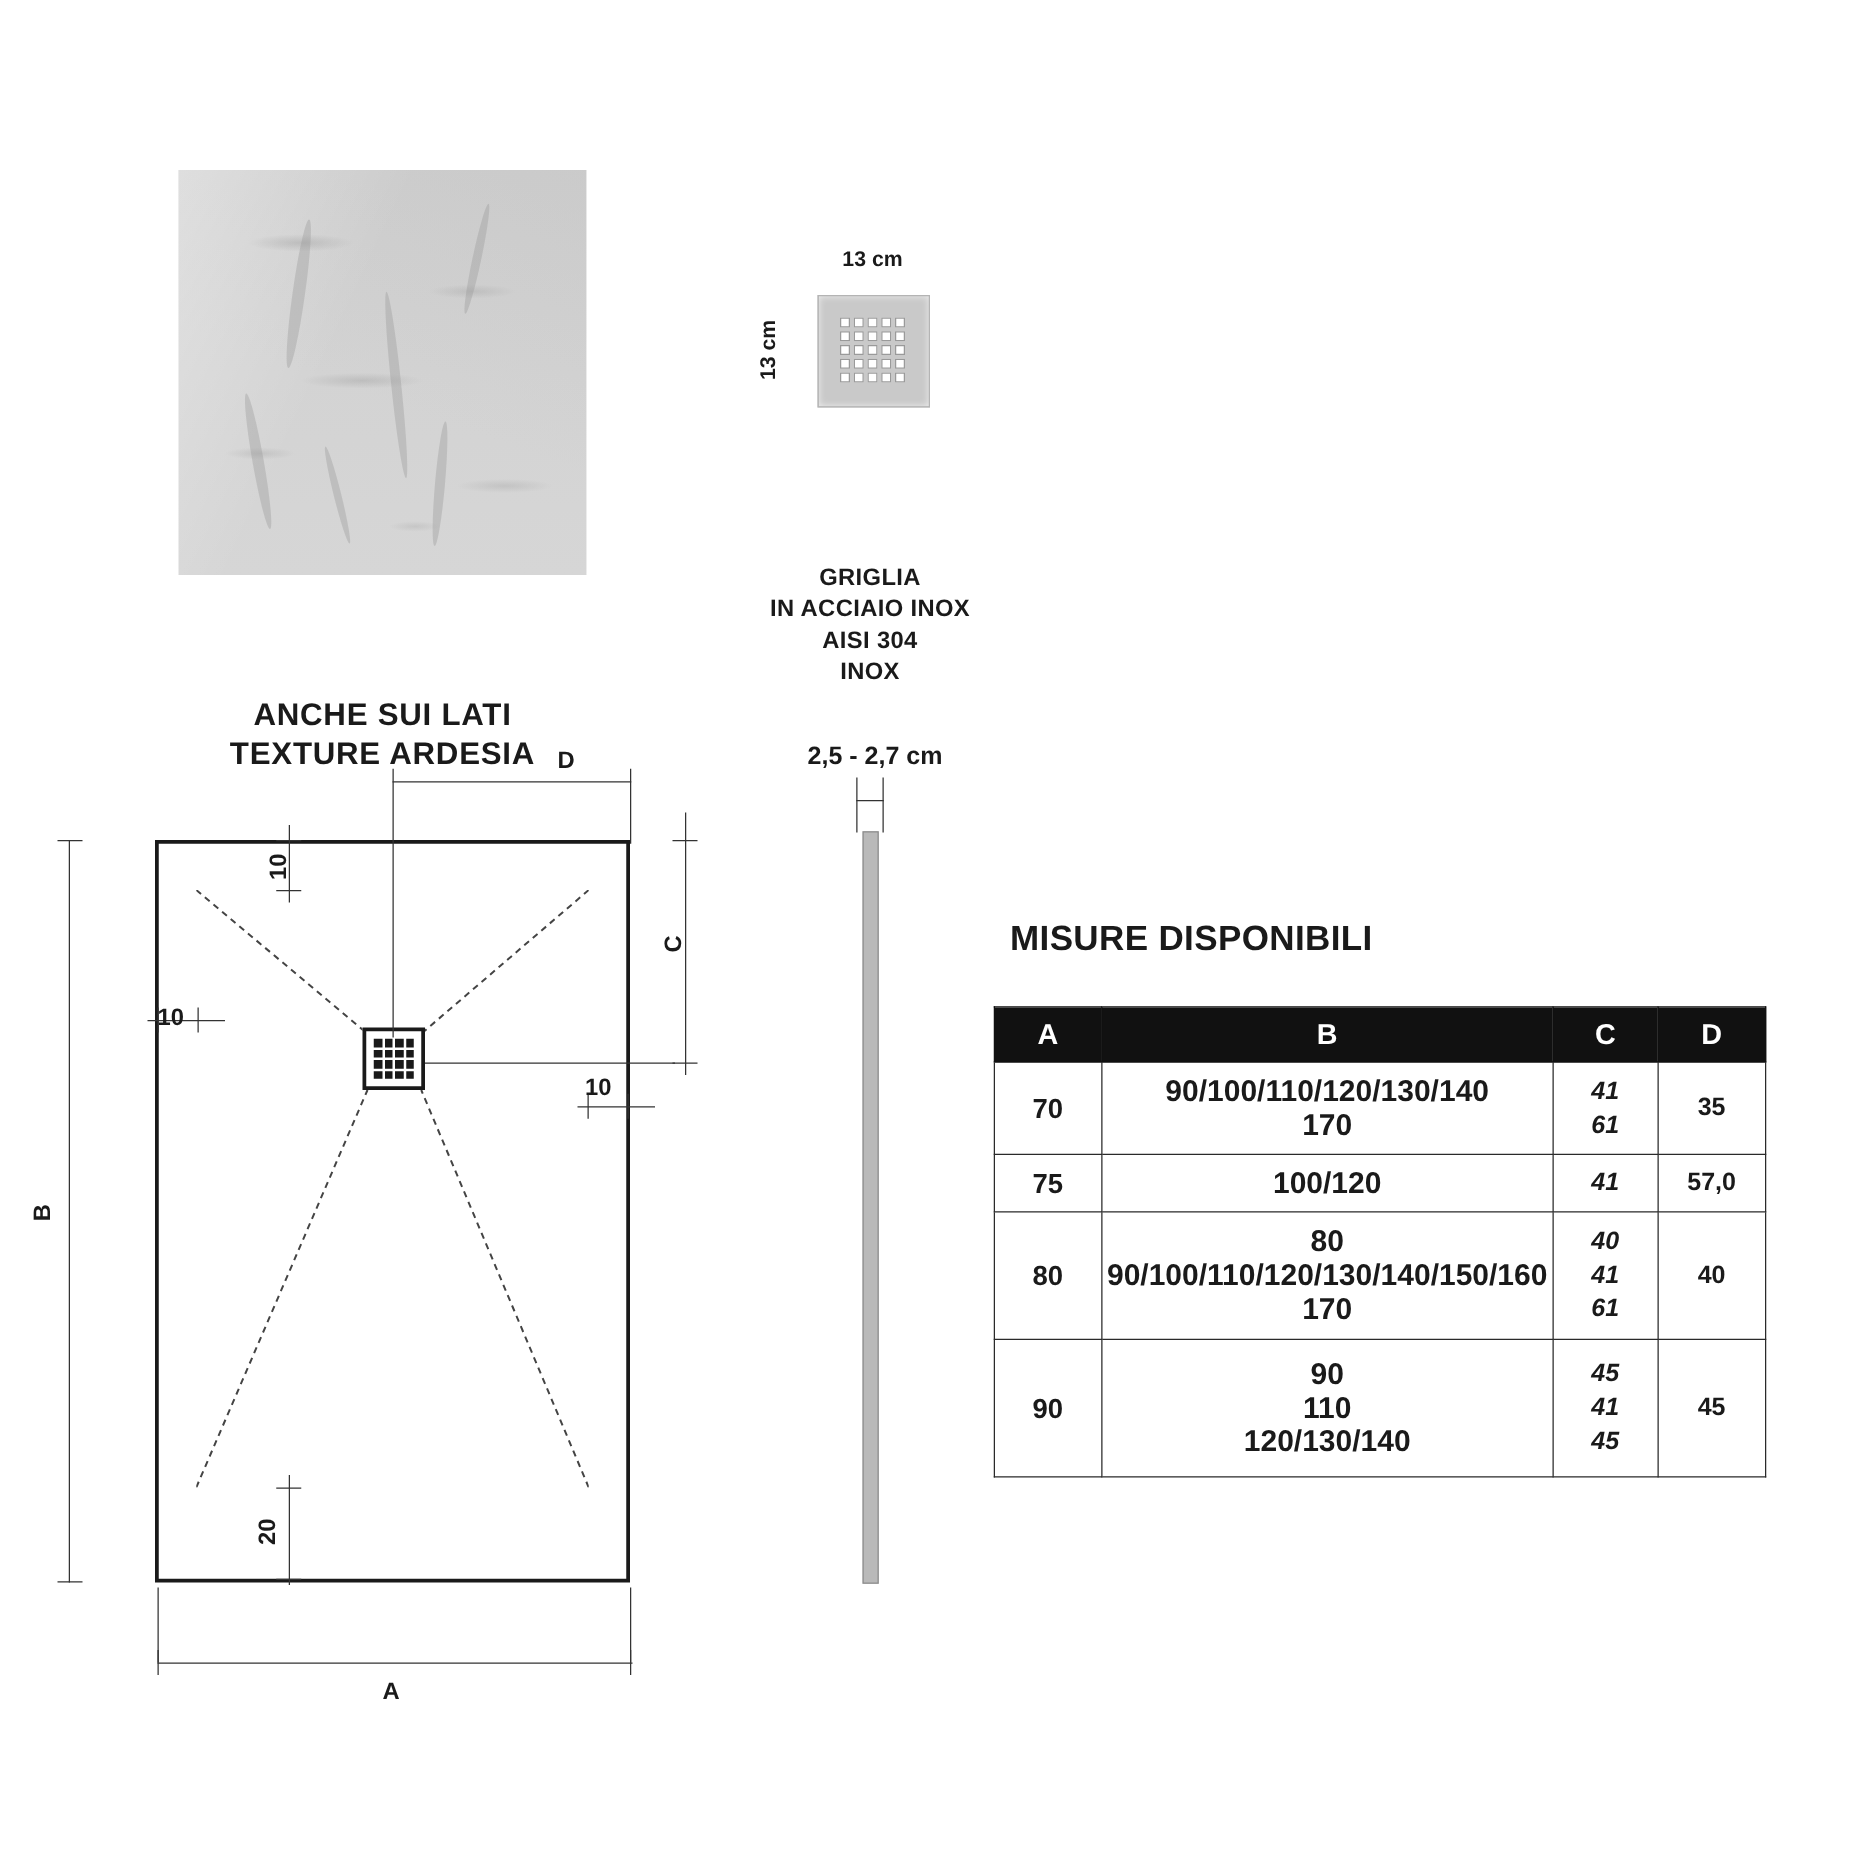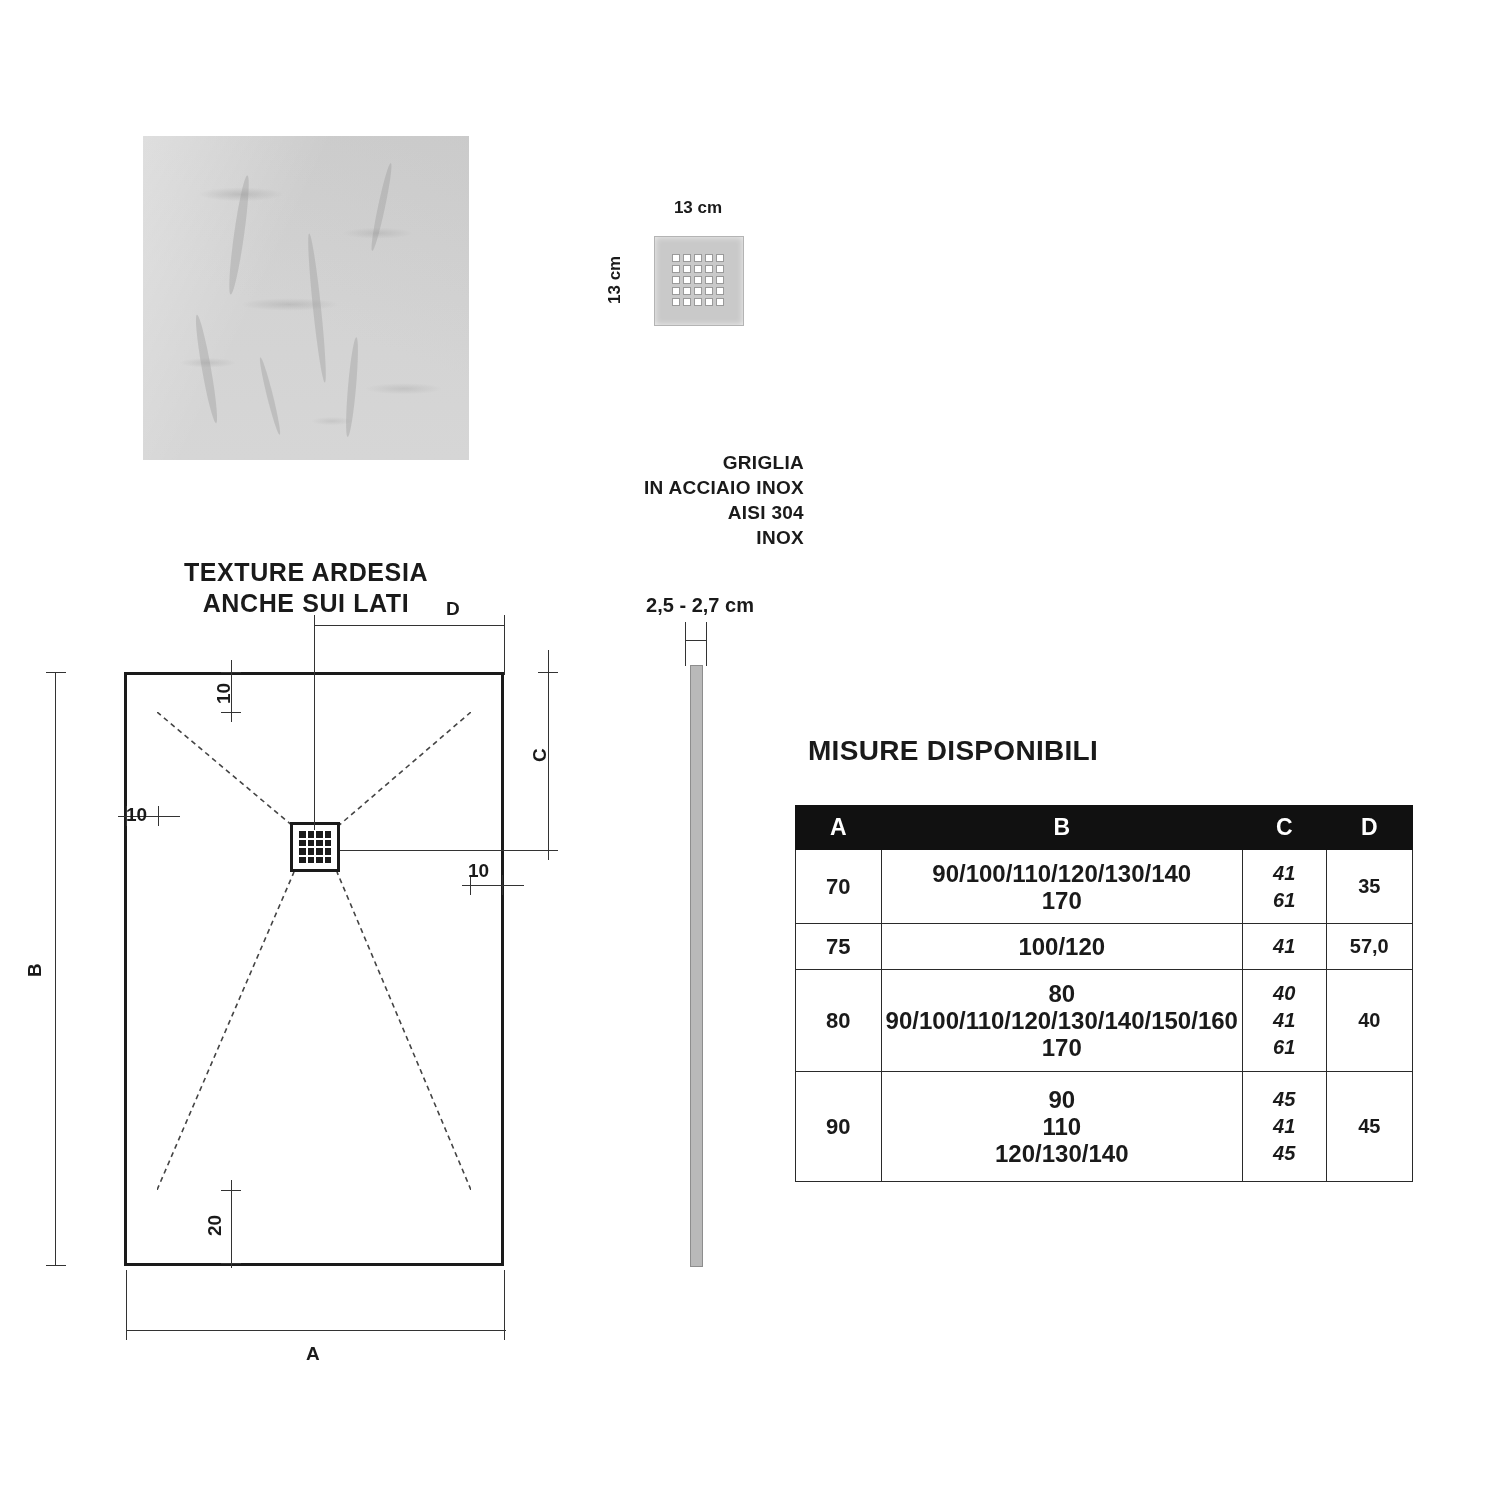--- a/index.html
+++ b/index.html
@@ -76,21 +76,21 @@
     text-align: center; font-size: 17px; font-weight: bold;
   }
   #grid-side-label {
     left: 605px; top: 244px; width: 20px; height: 72px;
     font-size: 17px; font-weight: bold;
     writing-mode: vertical-rl; transform: rotate(180deg);
     display: flex; align-items: center; justify-content: center;
   }
   #grid-caption {
     left: 588px; top: 450px; width: 216px;
-    text-align: right; font-size: 19px; font-weight: bold; line-height: 25px;
+    text-align: center; font-size: 19px; font-weight: bold; line-height: 25px;
     letter-spacing: .3px;
   }
 
   
   #thickness-label {
     left: 630px; top: 594px; width: 140px;
     text-align: center; font-size: 20px; font-weight: bold;
   }
   #profile-bar {
     left: 690px; top: 665px; width: 11px; height: 600px;
@@ -169,22 +169,22 @@
 <div class="abs" id="texture-swatch">
   <div class="vein" style="left:28%; top:12%; width:10px; height:120px; transform:rotate(8deg);"></div>
   <div class="vein" style="left:52%; top:30%; width:8px; height:150px; transform:rotate(-6deg);"></div>
   <div class="vein" style="left:72%; top:8%; width:7px; height:90px; transform:rotate(12deg);"></div>
   <div class="vein" style="left:18%; top:55%; width:9px; height:110px; transform:rotate(-10deg);"></div>
   <div class="vein" style="left:63%; top:62%; width:8px; height:100px; transform:rotate(5deg);"></div>
   <div class="vein" style="left:38%; top:68%; width:6px; height:80px; transform:rotate(-14deg);"></div>
 </div>
 
 <div class="abs" id="texture-caption">
+  <div>ANCHE SUI LATI</div>
   <div>TEXTURE ARDESIA</div>
-  <div>ANCHE SUI LATI</div>
 </div>
 
 <div class="abs" id="grid-top-label">13 cm</div>
 <div class="abs" id="grid-side-label">13 cm</div>
 <div class="abs" id="grid-sample-box"></div>
 <div class="abs" id="grid-sample-inner">
   <i></i>
     <i></i>
     <i></i>
     <i></i>

